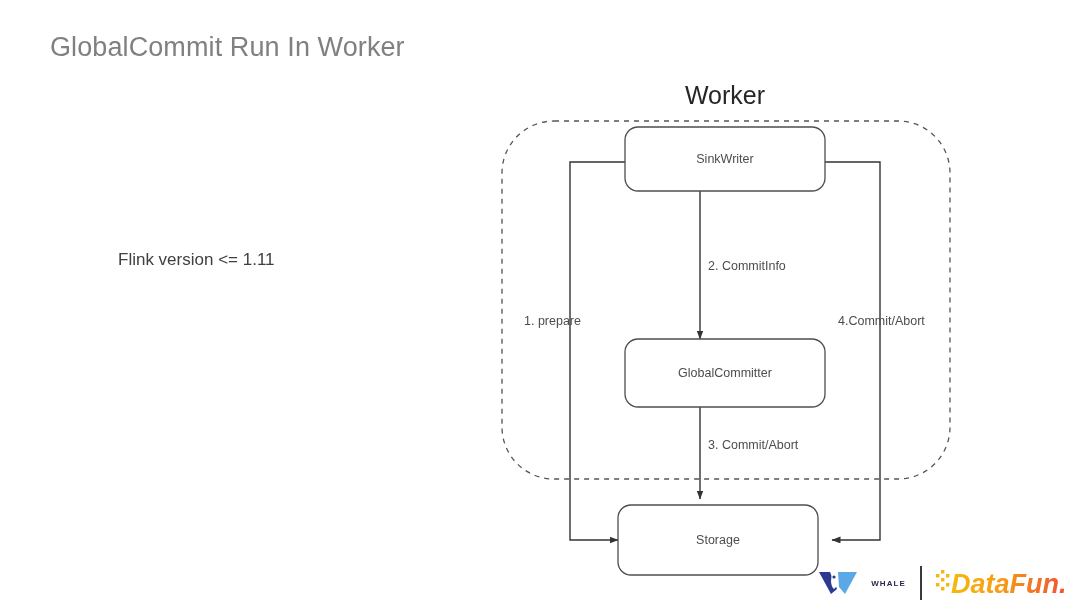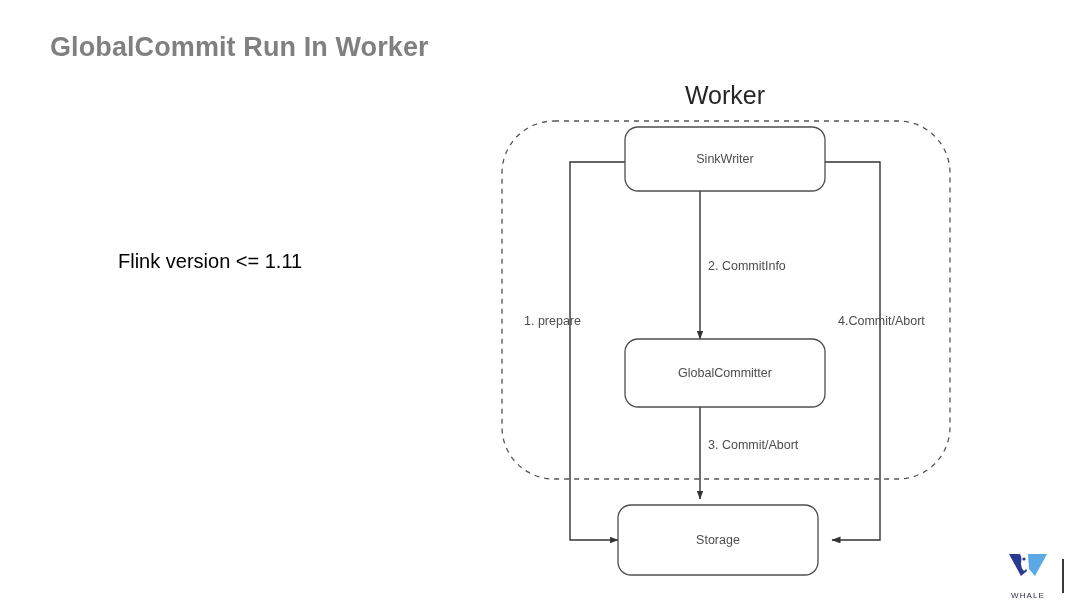--- a/index.html
+++ b/index.html
@@ -15,32 +15,32 @@
     font-family: "Liberation Sans", sans-serif;
   }
 
   
   #slide-title {
     position: absolute;
     left: 50px;
     top: 32px;
     font-size: 27px;
     color: #808080;
-    font-weight: 700;
+    font-weight: 400;
     letter-spacing: 0.1px;
     white-space: nowrap;
   }
 
   
   #left-caption {
     position: absolute;
     left: 118px;
     top: 250px;
-    font-size: 20px;
-    color: #000000;
+    font-size: 17px;
+    color: #404040;
     white-space: nowrap;
   }
 
   
   #diagram {
     position: absolute;
     left: 480px;
     top: 48px;
     width: 500px;
     height: 520px;
@@ -87,23 +87,24 @@
   #logo-bar {
     position: absolute;
     right: 16px;
     bottom: 8px;
     display: flex;
     align-items: center;
     gap: 14px;
   }
   #whale-logo {
     display: flex;
-    flex-direction: column;
+    flex-direction: row;
     align-items: center;
     gap: 13px;
+    font-weight: bold;
   }
   #whale-label {
     font-size: 8px;
     letter-spacing: 1.1px;
     color: #2b2b4f;
   }
   #logo-divider {
     width: 2px;
     height: 34px;
     background: #3a3a3a;
@@ -172,14 +173,36 @@
       <path d="M1,2 L12,2 L19,19 L13,24 Z" fill="#2b3a8f"></path>
       <path d="M20,2 L39,2 L27,24 L21,17 Z" fill="#5aa9e6"></path>
       <path d="M14,2 L19,2 L19,12 Q19,17 16,19 Q13,16 13,11 Z" fill="#ffffff"></path>
       <circle cx="16" cy="7" r="1.6" fill="#2b3a8f"></circle>
     </svg>
     <div id="whale-label">WHALE</div>
   </div>
 
   <div id="logo-divider"></div>
 
+  <div id="datafun-logo">
+    <svg width="128" height="34" viewBox="0 0 128 34" xmlns="http://www.w3.org/2000/svg">
+      <defs>
+        <linearGradient id="dfgrad" x1="0" y1="0" x2="1" y2="0">
+          <stop offset="0%" stop-color="#f5b90f"></stop>
+          <stop offset="45%" stop-color="#f79a14"></stop>
+          <stop offset="75%" stop-color="#f4702a"></stop>
+          <stop offset="100%" stop-color="#f4522c"></stop>
+        </linearGradient>
+      </defs>
+      <g fill="#f7b60d">
+        <rect x="0" y="8" width="3.4" height="3.4" rx="0.6"></rect>
+        <rect x="5" y="4" width="3.4" height="3.4" rx="0.6"></rect>
+        <rect x="5" y="12" width="3.4" height="3.4" rx="0.6"></rect>
+        <rect x="0" y="17" width="3.4" height="3.4" rx="0.6"></rect>
+        <rect x="5" y="21" width="3.4" height="3.4" rx="0.6"></rect>
+        <rect x="10" y="8" width="3.4" height="3.4" rx="0.6"></rect>
+        <rect x="10" y="17" width="3.4" height="3.4" rx="0.6"></rect>
+      </g>
+      <text x="15" y="27" font-family="'Liberation Sans', sans-serif" font-size="27" font-weight="bold" font-style="italic" fill="url(#dfgrad)">DataFun.</text>
+    </svg>
+  </div>
 
 </div>
 
 </body></html>

